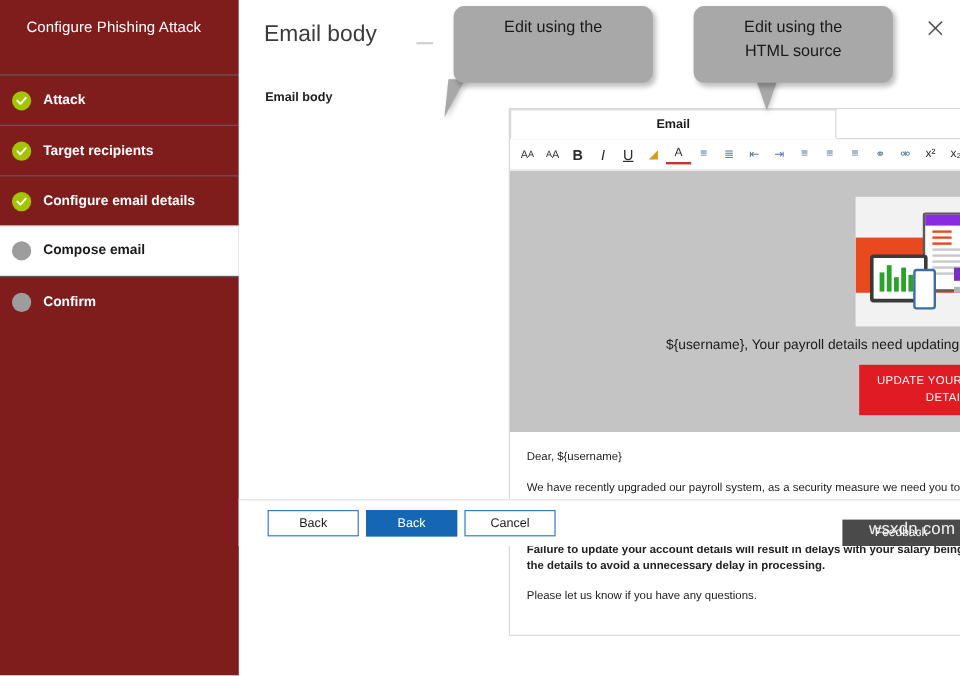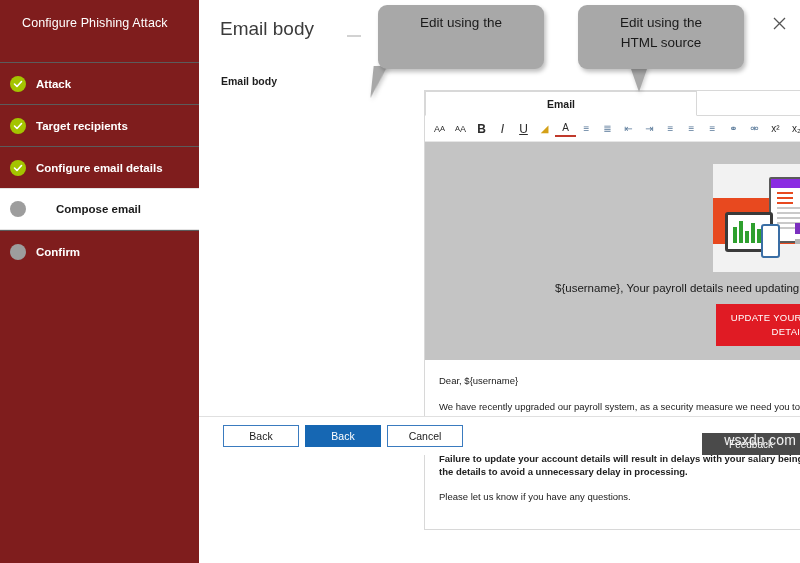--- a/index.html
+++ b/index.html
@@ -39,21 +39,20 @@
     display: flex;
     align-items: center;
     padding-left: 10px;
     border-top: 1px solid #5b5b5b;
     box-sizing: border-box;
   }
   .step.active {
     background: #ffffff;
     border-top: 1px solid #e3e3e3;
     border-bottom: 1px solid #e3e3e3;
-    gap: 20px;
   }
   .step-bullet {
     width: 16px; height: 16px;
     border-radius: 50%;
     margin-right: 10px;
     flex: 0 0 auto;
     display: flex;
     align-items: center;
     justify-content: center;
   }

